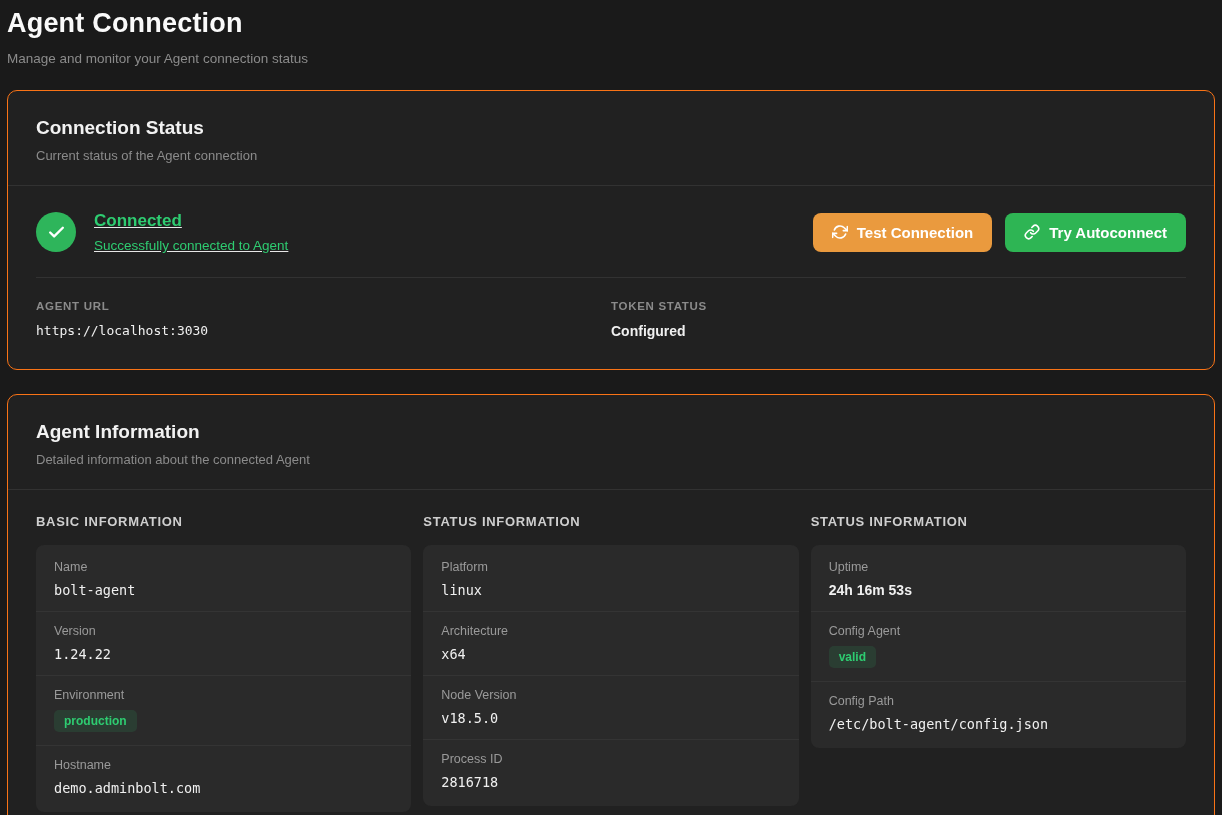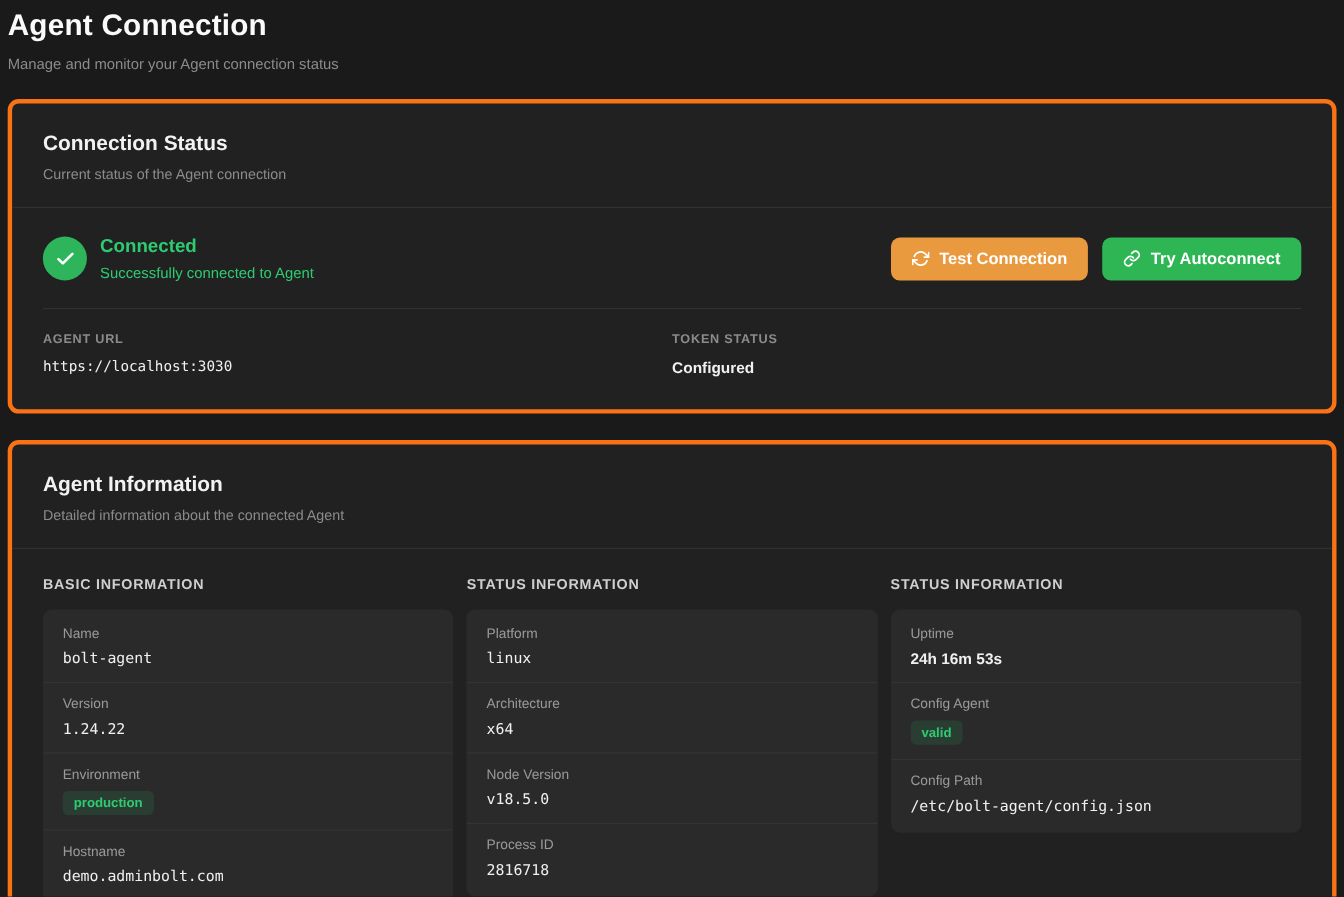--- a/index.html
+++ b/index.html
@@ -9,34 +9,34 @@
     color: #e8e8e8;
     font-family: "Liberation Sans", sans-serif;
   }
   .page { padding: 8px 7px 0; }
 
   .page-title { font-size: 27px; font-weight: 700; color: #fafafa; letter-spacing: .2px; }
   .page-subtitle { margin-top: 12px; font-size: 13.5px; color: #8b8b8b; }
 
   .card {
     background: #212121;
-    border: 4px solid #f97316;
+    border: 1px solid #f97316;
     border-radius: 10px;
     margin-top: 24px;
   }
   .card-header { padding: 26px 28px 22px; border-bottom: 1px solid #323232; }
   .card-title { font-size: 19px; font-weight: 700; color: #f2f2f2; }
   .card-subtitle { margin-top: 9px; font-size: 13px; color: #8b8b8b; }
 
   
   .status-row {
     display: flex; align-items: center; justify-content: space-between;
     padding: 25px 28px 24px;
   }
-  .status-left { display: flex; align-items: center; gap: 12px; }
+  .status-left { display: flex; align-items: center; gap: 18px; text-decoration: underline; }
   .check-circle {
     width: 40px; height: 40px; border-radius: 50%;
     background: #2eb55b; color: #ffffff;
     display: flex; align-items: center; justify-content: center;
     flex: 0 0 auto;
   }
   .status-state { font-size: 17px; font-weight: 700; color: #2ecc71; }
   .status-msg { margin-top: 7px; font-size: 13.5px; color: #2ecc71; }
   .status-actions { display: flex; gap: 13px; justify-content: flex-end; }
 

